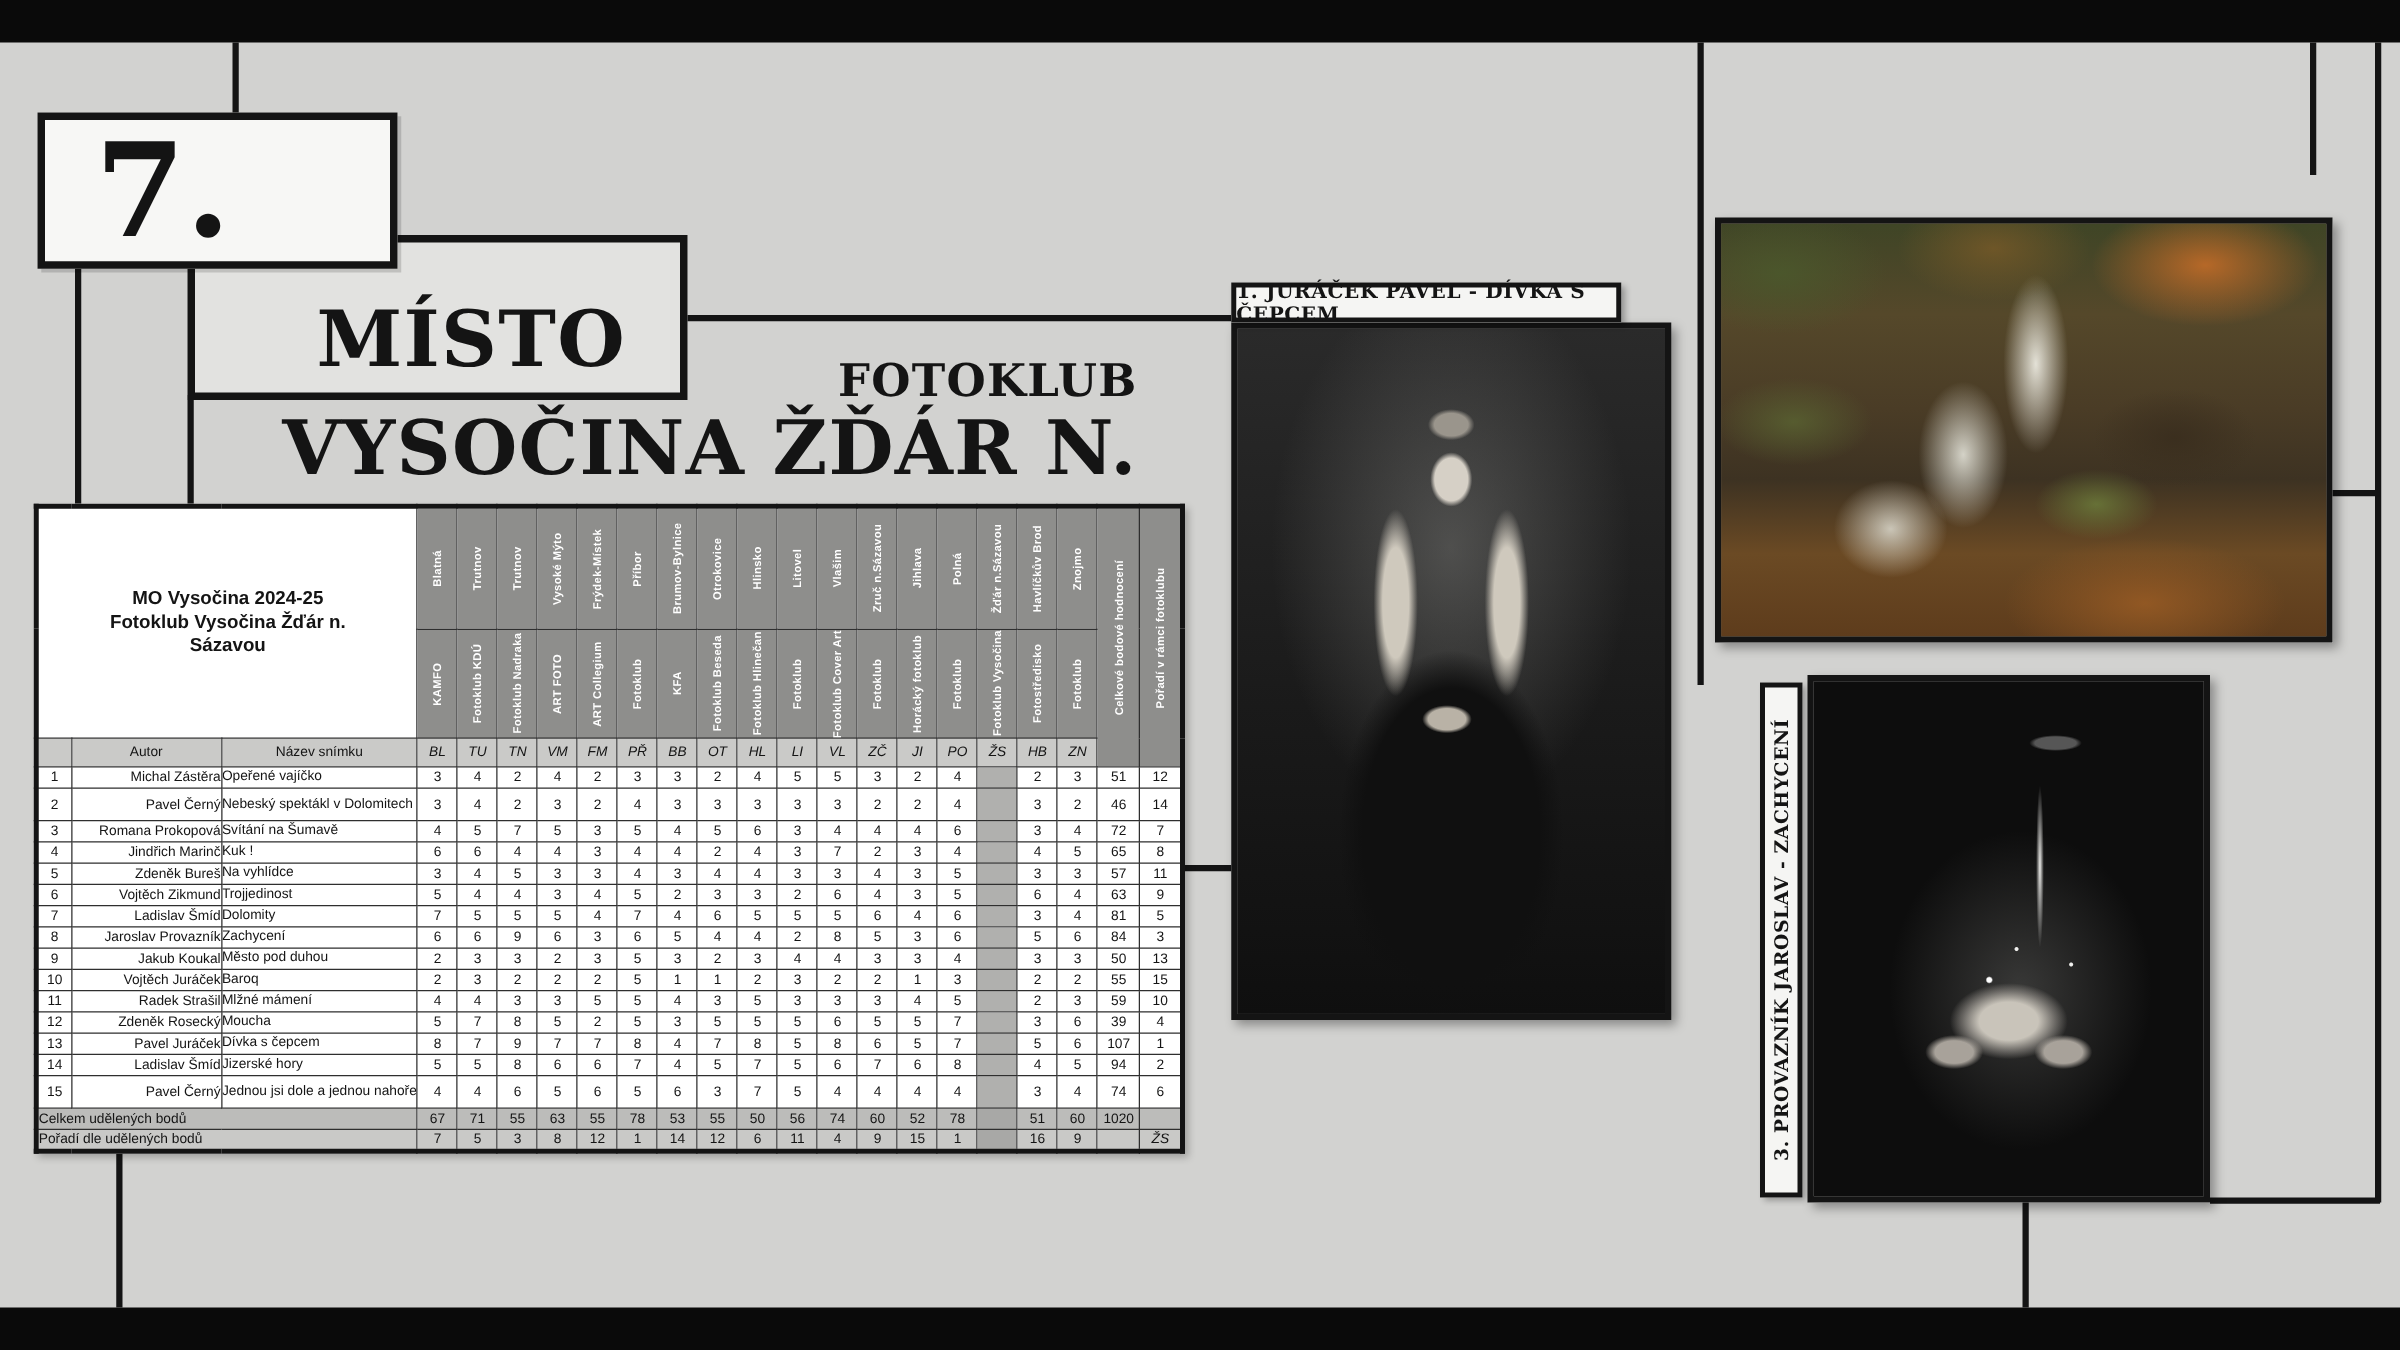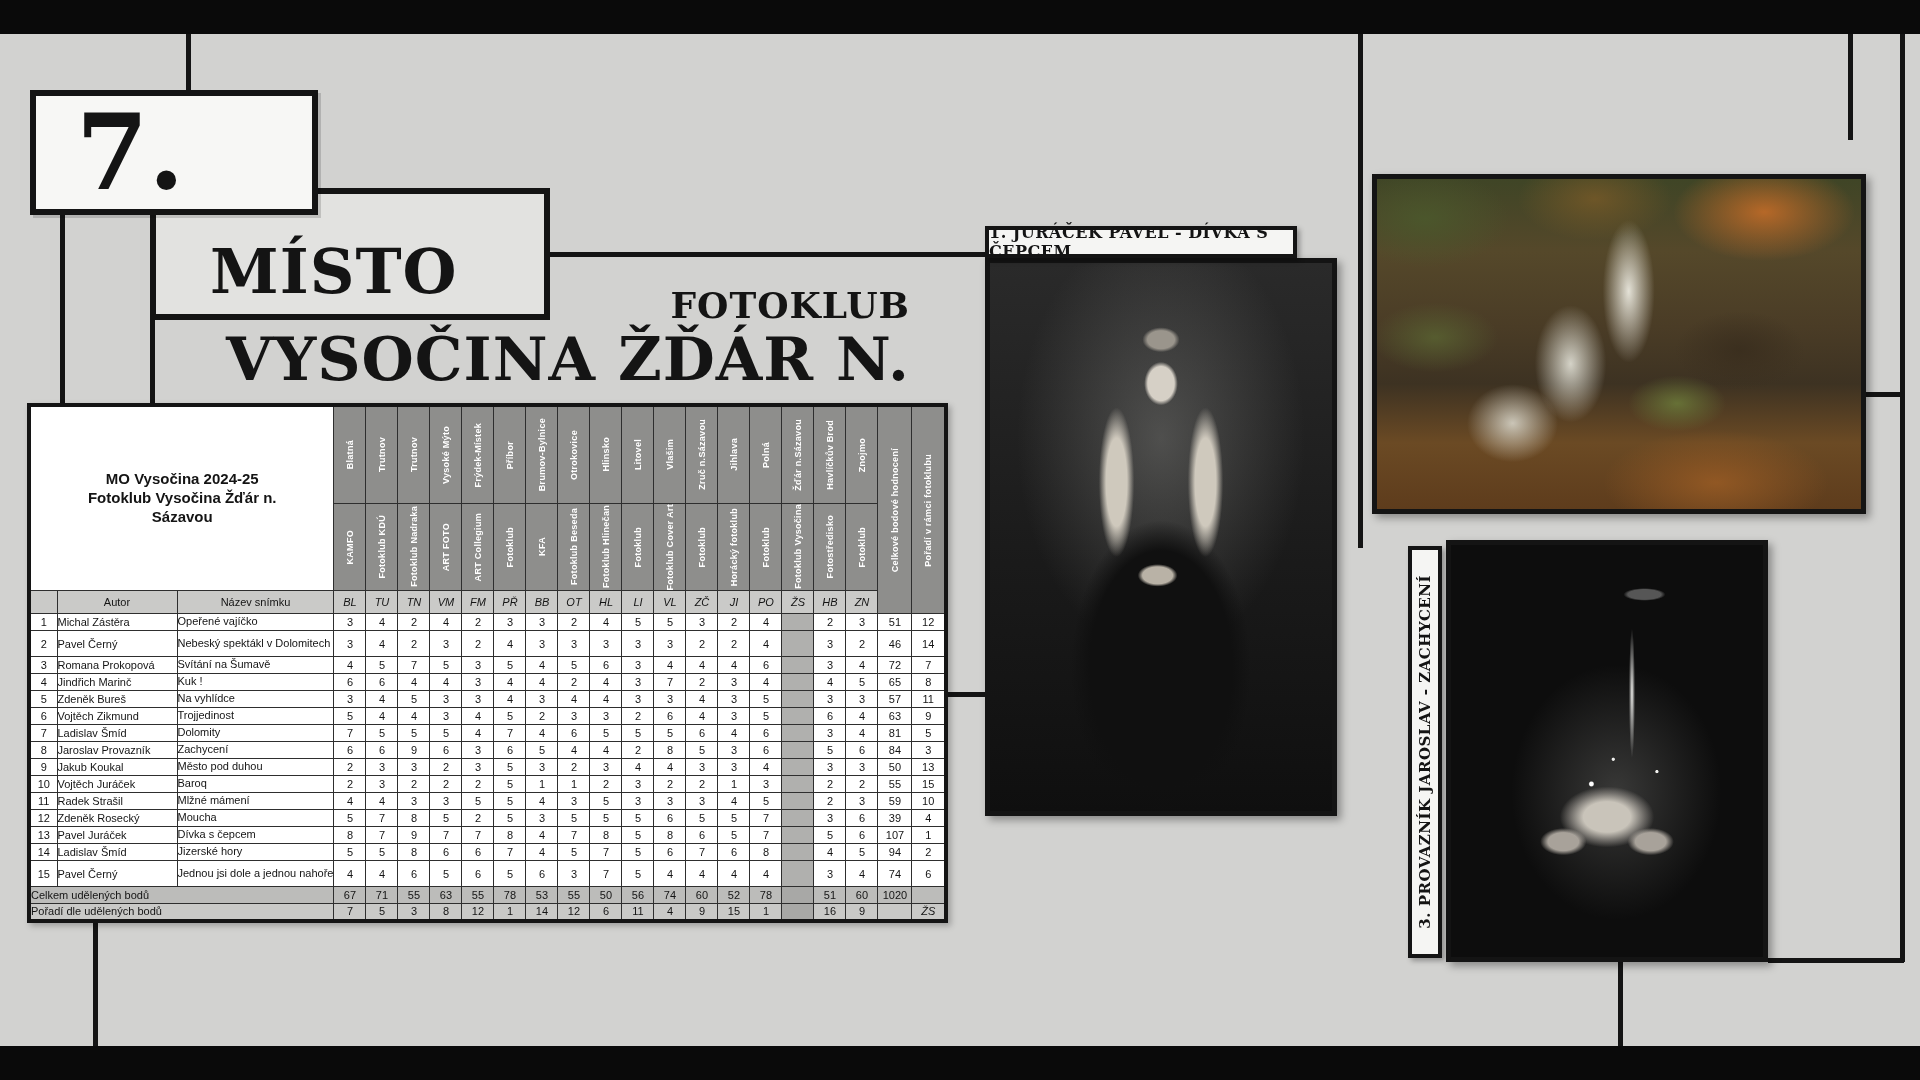--- a/index.html
+++ b/index.html
@@ -8,41 +8,41 @@
   .bar{position:absolute;left:0;width:1920px;background:#0a0a0a;}
   .line{position:absolute;background:#141414;}
   
   .badge7{position:absolute;left:30px;top:90px;width:288px;height:125px;background:#f7f7f5;
           border:6px solid #141414;z-index:6;display:flex;align-items:center;
           font-family:"DejaVu Serif","Liberation Serif",serif;font-weight:bold;font-size:104px;
           padding-left:40px;box-sizing:border-box;box-shadow:3px 3px 0 rgba(0,0,0,.15);}
   .badgeMisto{position:absolute;left:150px;top:188px;width:400px;height:132px;background:#e2e2e0;
           border:6px solid #141414;z-index:5;display:flex;align-items:flex-end;
           font-family:"DejaVu Serif","Liberation Serif",serif;font-weight:bold;font-size:62px;
-          padding:0 0 6px 54px;box-sizing:border-box;letter-spacing:1px;}
+          padding:0 0 6px 54px;box-sizing:border-box;letter-spacing:1px;justify-content:center;}
   .head1{position:absolute;top:284px;left:600px;width:310px;text-align:right;z-index:4;
          font-family:"DejaVu Serif","Liberation Serif",serif;font-weight:bold;font-size:36px;letter-spacing:1px;}
   .head2{position:absolute;top:324px;left:200px;width:710px;text-align:right;z-index:4;
          font-family:"DejaVu Serif","Liberation Serif",serif;font-weight:bold;font-size:60px;letter-spacing:1px;}
   
   #table-mount{position:absolute;left:27px;top:403px;z-index:5;}
   table.res{border-collapse:collapse;table-layout:fixed;background:#fff;border:4px solid #141414;
             box-shadow:3px 3px 6px rgba(0,0,0,.25);}
   table.res td,table.res th{border:1px solid #2e2e2e;padding:0;overflow:hidden;white-space:nowrap;
             font-weight:normal;font-size:11px;}
   .corner{background:#fff;text-align:center;vertical-align:middle;}
   .corner .t1,.corner .t2{font-weight:bold;font-size:15px;line-height:1.25;}
   .corner .t2{width:210px;margin:0 auto;white-space:normal;}
   th.rot{background:#8e8e8c;color:#fff;vertical-align:middle;}
   th.rot div{writing-mode:vertical-rl;transform:rotate(180deg);margin:0 auto;
              font-weight:bold;font-size:9px;letter-spacing:.3px;max-height:100%;}
   td.abbr{background:#cacac8;text-align:center;font-style:italic;font-size:11px;height:22px;}
   td.subhead{background:#cacac8;text-align:center;font-size:10px;height:22px;}
   td.num{text-align:center;font-size:10px;}
-  td.author{text-align:left;padding-left:3px;font-size:11px;}
+  td.author{text-align:right;padding-left:3px;font-size:11px;}
   td.photo{text-align:left;padding-left:3px;font-size:10px;white-space:normal;line-height:1.05;}
   td.score{text-align:center;}
   td.zs{background:#b0b0ae;}
   td.totalv{text-align:center;}
   tr.sum1 td{background:#bcbcba;}
   tr.sum2 td{background:#c9c9c7;}
   tr.sum1 td.zs,tr.sum2 td.zs{background:#a8a8a6;}
   td.sumlabel{text-align:left;padding-left:4px;font-size:10px;}
   td.zsmark{text-align:center;font-style:italic;}
   

